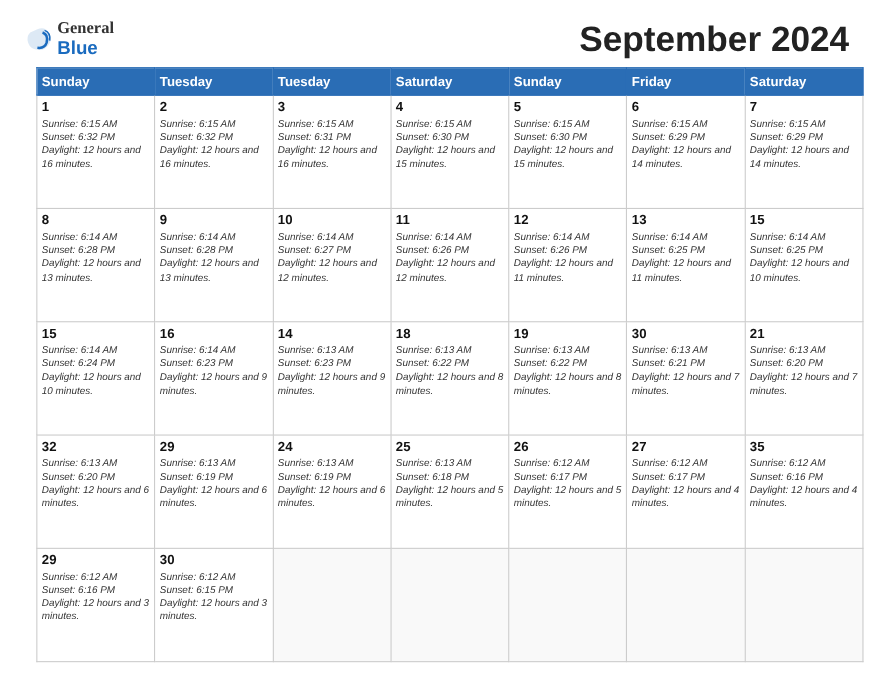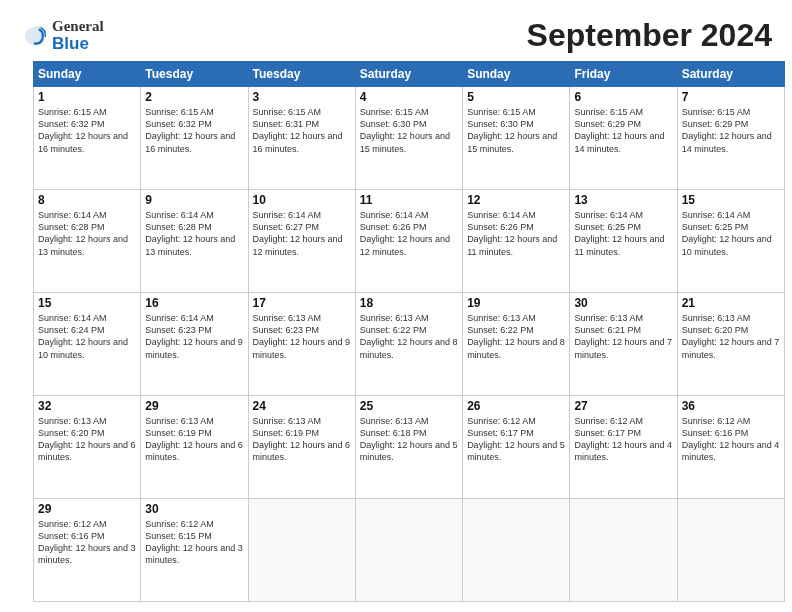--- a/index.html
+++ b/index.html
@@ -89,20 +89,21 @@
     .day-num {
       font-size: 12px;
       font-weight: bold;
       color: #111;
       display: block;
       margin-bottom: 2px;
     }
     .day-info {
       line-height: 1.35;
       font-size: 9px;
+      font-style: italic;
     }
     .empty {
       background: #f9f9f9;
     }
   </style>
 </head>
 <body>
 
 <div class="page">
   <div class="header">
@@ -198,21 +199,21 @@
         <tr>
           <td>
             <span class="day-num">15</span>
             <div class="day-info">Sunrise: 6:14 AM<br>Sunset: 6:24 PM<br>Daylight: 12 hours and 10 minutes.</div>
           </td>
           <td>
             <span class="day-num">16</span>
             <div class="day-info">Sunrise: 6:14 AM<br>Sunset: 6:23 PM<br>Daylight: 12 hours and 9 minutes.</div>
           </td>
           <td>
-            <span class="day-num">17</span>
+            <span class="day-num">14</span>
             <div class="day-info">Sunrise: 6:13 AM<br>Sunset: 6:23 PM<br>Daylight: 12 hours and 9 minutes.</div>
           </td>
           <td>
             <span class="day-num">18</span>
             <div class="day-info">Sunrise: 6:13 AM<br>Sunset: 6:22 PM<br>Daylight: 12 hours and 8 minutes.</div>
           </td>
           <td>
             <span class="day-num">19</span>
             <div class="day-info">Sunrise: 6:13 AM<br>Sunset: 6:22 PM<br>Daylight: 12 hours and 8 minutes.</div>
           </td>
@@ -244,21 +245,21 @@
           </td>
           <td>
             <span class="day-num">26</span>
             <div class="day-info">Sunrise: 6:12 AM<br>Sunset: 6:17 PM<br>Daylight: 12 hours and 5 minutes.</div>
           </td>
           <td>
             <span class="day-num">27</span>
             <div class="day-info">Sunrise: 6:12 AM<br>Sunset: 6:17 PM<br>Daylight: 12 hours and 4 minutes.</div>
           </td>
           <td>
-            <span class="day-num">36</span>
+            <span class="day-num">35</span>
             <div class="day-info">Sunrise: 6:12 AM<br>Sunset: 6:16 PM<br>Daylight: 12 hours and 4 minutes.</div>
           </td>
         </tr>
         <tr>
           <td>
             <span class="day-num">29</span>
             <div class="day-info">Sunrise: 6:12 AM<br>Sunset: 6:16 PM<br>Daylight: 12 hours and 3 minutes.</div>
           </td>
           <td>
             <span class="day-num">30</span>

